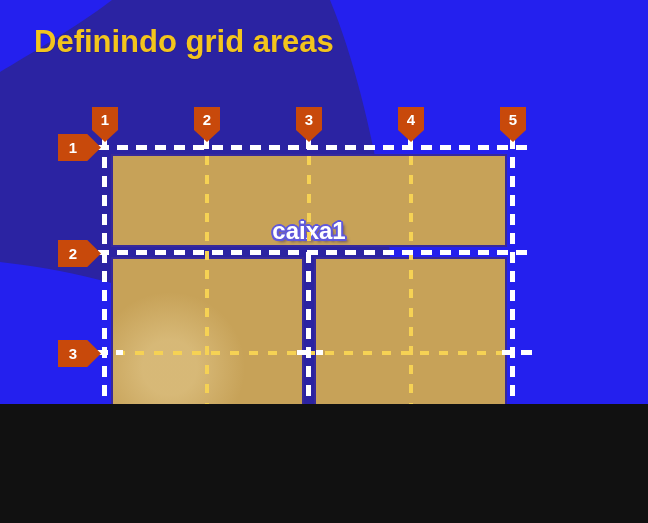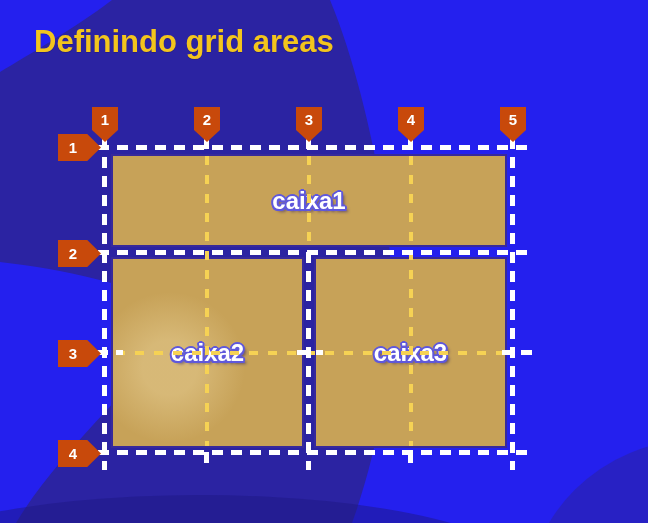--- a/index.html
+++ b/index.html
@@ -1,36 +1,36 @@
 <!DOCTYPE html>
 <html style="--background: #2420ee; --blob: #2b23a2; --box-fill: #c7a258; --box-border: #37299b; --title: #f3c51d; --marker: #c8490b; --dash-white: #ffffff; --dash-yellow: #f6d254; --label-fill: #ffffff; --label-outline: #5f58dc;"><head>
 <meta charset="utf-8">
 <style>
   html,body{margin:0;padding:0;background:#111;}
   .stage{
     position:relative;
-    width:648px;height:523px;
+    width:648px;height:404px;
     overflow:hidden;
     background:var(--background,#2420ee);
     font-family:"Liberation Sans",sans-serif;
   }
   .bg{position:absolute;inset:0;width:648px;height:523px;display:block;}
   .blob-main{fill:var(--blob,#2b23a2);}
   .title{
     position:absolute;left:34px;top:24px;margin:0;
     font-size:31px;font-weight:800;letter-spacing:0;
     color:var(--title,#f3c51d);
     text-shadow:0 1px 0 rgba(0,0,0,.15);
   }
   
   .box{
     position:absolute;box-sizing:border-box;
     background:var(--box-fill,#c7a258);
     border:2px solid var(--box-border,#37299b);
-    display:flex;align-items:center;justify-content:center;
+    display:flex;align-items:flex-end;justify-content:center;
   }
   .box.patch{
     background:
       radial-gradient(circle at 30% 58%, rgba(231,207,150,.5) 0 16%, rgba(231,207,150,0) 44%),
       var(--box-fill,#c7a258);
   }
   .box-label{
     font-size:24px;font-weight:bold;
     color:var(--label-fill,#fff);
     text-shadow:

